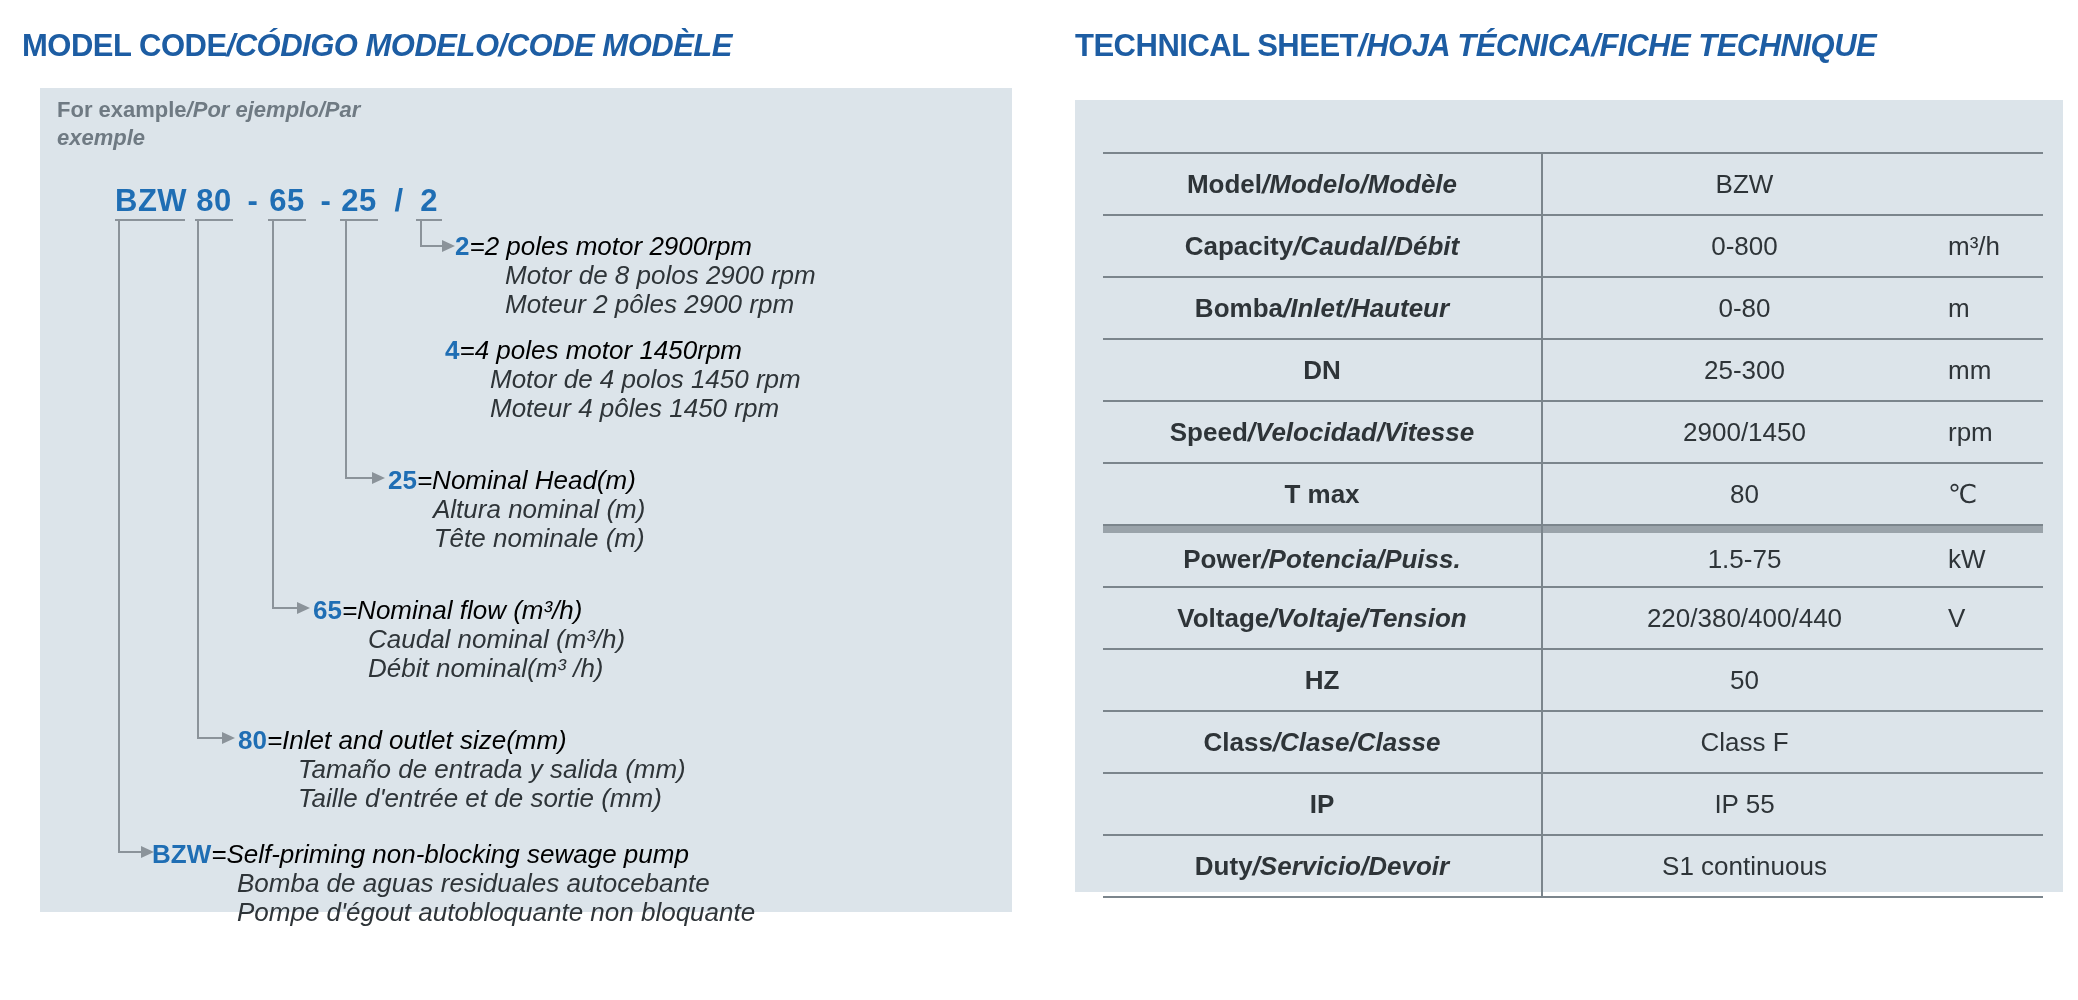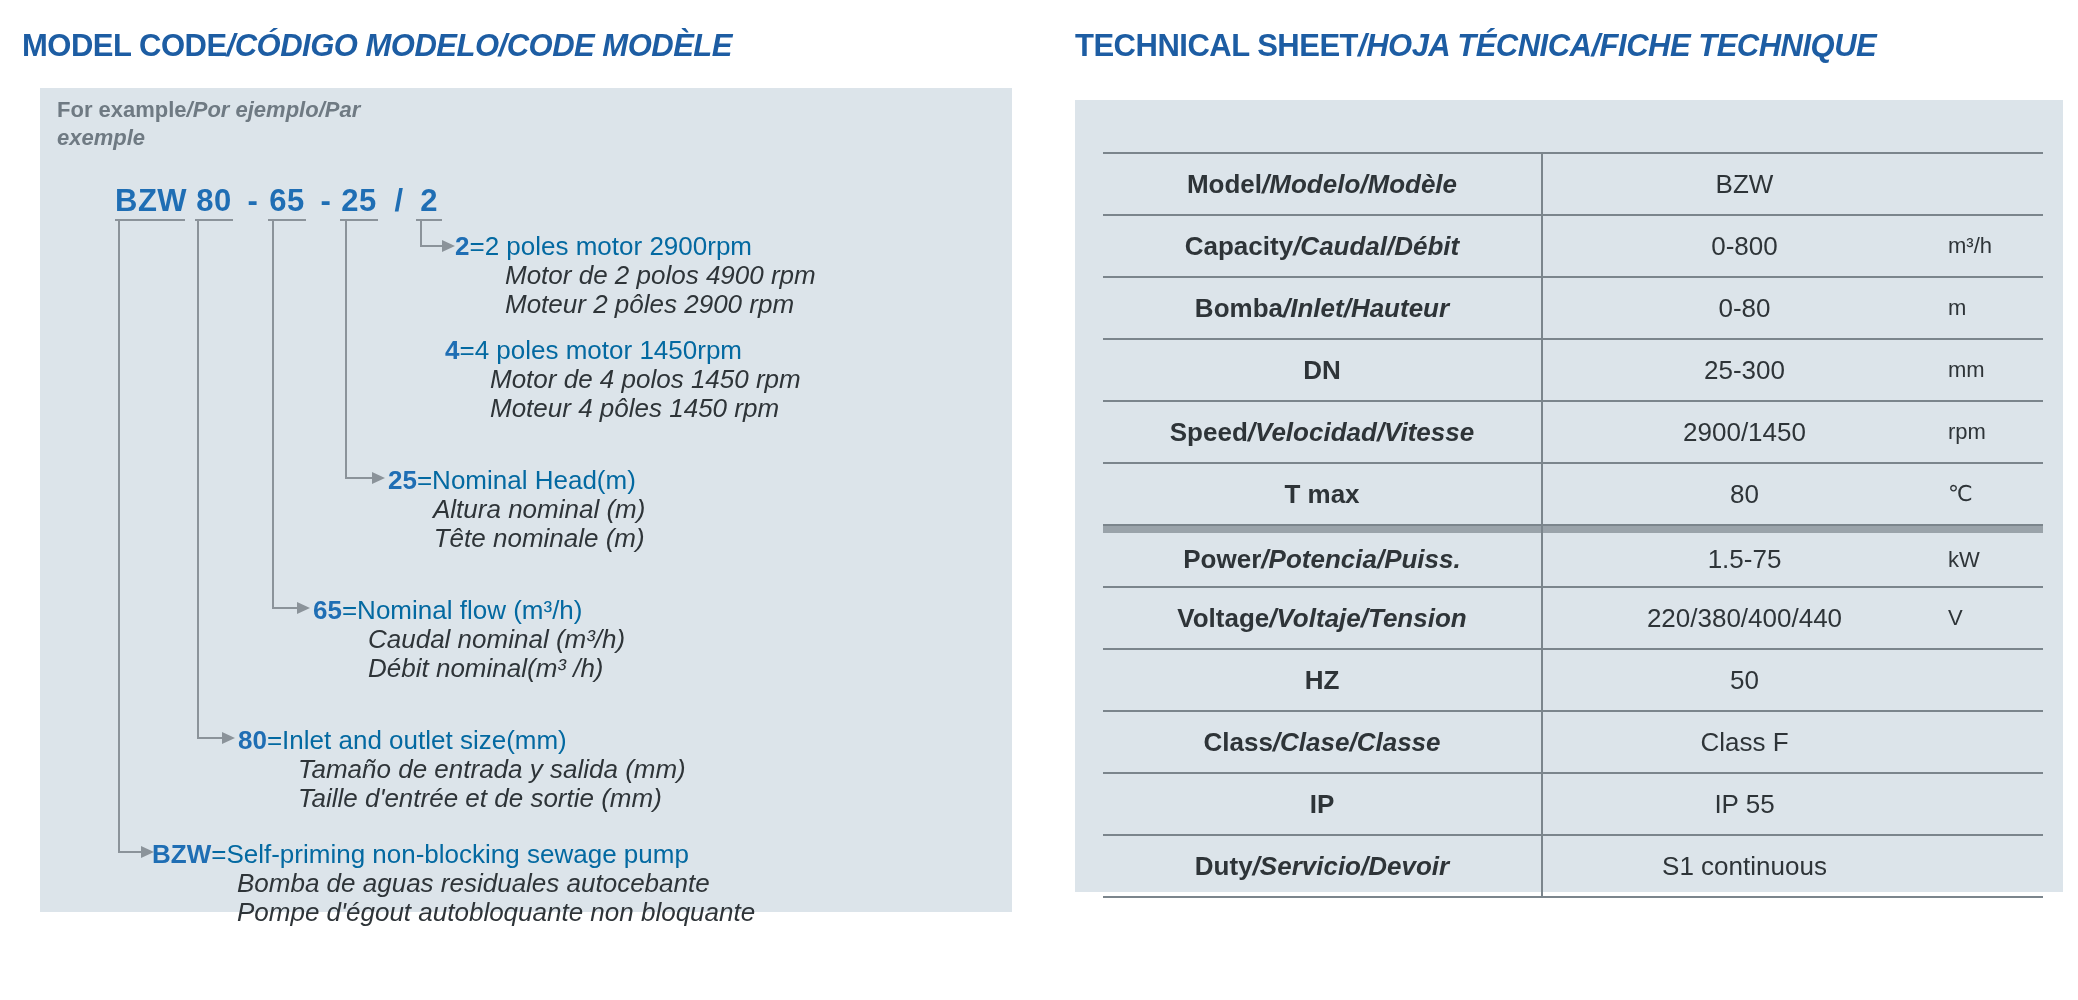--- a/index.html
+++ b/index.html
@@ -44,37 +44,37 @@
   #v-flow{left:232px;top:133px;height:388px;}
   #h-flow{left:232px;top:519px;width:26px;}  #a-flow{left:257px;top:514px;}
   #v-inlet{left:157px;top:133px;height:518px;}
   #h-inlet{left:157px;top:649px;width:26px;} #a-inlet{left:182px;top:644px;}
   #v-family{left:78px;top:133px;height:632px;}
   #h-family{left:78px;top:763px;width:24px;} #a-family{left:101px;top:758px;}
 
   
   .entry{position:absolute;font-size:26px;line-height:29px;white-space:nowrap;}
   .entry .key{font-weight:bold;color:#1F6EB4;}
-  .entry .en{color:#0369a1;}
+  .entry .en{color:#000000;font-style:italic;}
   .entry .lang{font-style:italic;color:#2E3438;}
   #entry-poles2{left:415px;top:144px;}  #entry-poles2 .lang{margin-left:50px;}
   #entry-poles4{left:405px;top:248px;}  #entry-poles4 .lang{margin-left:45px;}
   #entry-head{left:348px;top:378px;}    #entry-head .lang{margin-left:45px;text-align:center;}
   #entry-flow{left:273px;top:508px;}    #entry-flow .lang{margin-left:55px;}
   #entry-inlet{left:198px;top:638px;}   #entry-inlet .lang{margin-left:60px;}
   #entry-family{left:112px;top:752px;}  #entry-family .lang{margin-left:85px;}
 
   
   #spec-table{position:absolute;left:28px;top:52px;width:940px;border-top:2px solid #7B858C;}
   .t-row{display:flex;align-items:center;height:62px;box-sizing:border-box;border-bottom:2px solid #7B858C;}
   .t-row.thick{border-top:7px solid #9AA3AA;}
   .t-label{width:438px;text-align:center;font-size:26px;font-weight:bold;color:#2E3438;}
   .t-label .intl{font-style:italic;}
   .t-value{width:407px;text-align:center;font-size:26px;color:#2E3438;}
-  .t-unit{width:95px;text-align:left;font-size:22px;color:#2E3438;}
+  .t-unit{width:95px;text-align:left;font-size:26px;color:#2E3438;}
   #col-divider{position:absolute;left:438px;top:0;bottom:0;width:2px;background:#7B858C;}
 </style>
 </head>
 <body>
 
 <div id="page">
 
   <div class="sec-title" id="title-left"><span>MODEL CODE</span><span class="intl">/CÓDIGO MODELO/CODE MODÈLE</span></div>
 
   <div class="panel" id="panel-left">
@@ -104,21 +104,21 @@
     <div class="arrow-head" id="a-flow"></div>
     <div class="vline" id="v-inlet"></div>
     <div class="hline" id="h-inlet"></div>
     <div class="arrow-head" id="a-inlet"></div>
     <div class="vline" id="v-family"></div>
     <div class="hline" id="h-family"></div>
     <div class="arrow-head" id="a-family"></div>
 
     <div class="entry" id="entry-poles2">
       <div><span class="key">2</span><span class="en">=2 poles motor 2900rpm</span></div>
-      <div class="lang">Motor de 2 polos 4900 rpm</div>
+      <div class="lang">Motor de 8 polos 2900 rpm</div>
       <div class="lang">Moteur 2 pôles 2900 rpm</div>
     </div>
     <div class="entry" id="entry-poles4">
       <div><span class="key">4</span><span class="en">=4 poles motor 1450rpm</span></div>
       <div class="lang">Motor de 4 polos 1450 rpm</div>
       <div class="lang">Moteur 4 pôles 1450 rpm</div>
     </div>
     <div class="entry" id="entry-head">
       <div><span class="key">25</span><span class="en">=Nominal Head(m)</span></div>
       <div class="lang">Altura nominal (m)</div>

